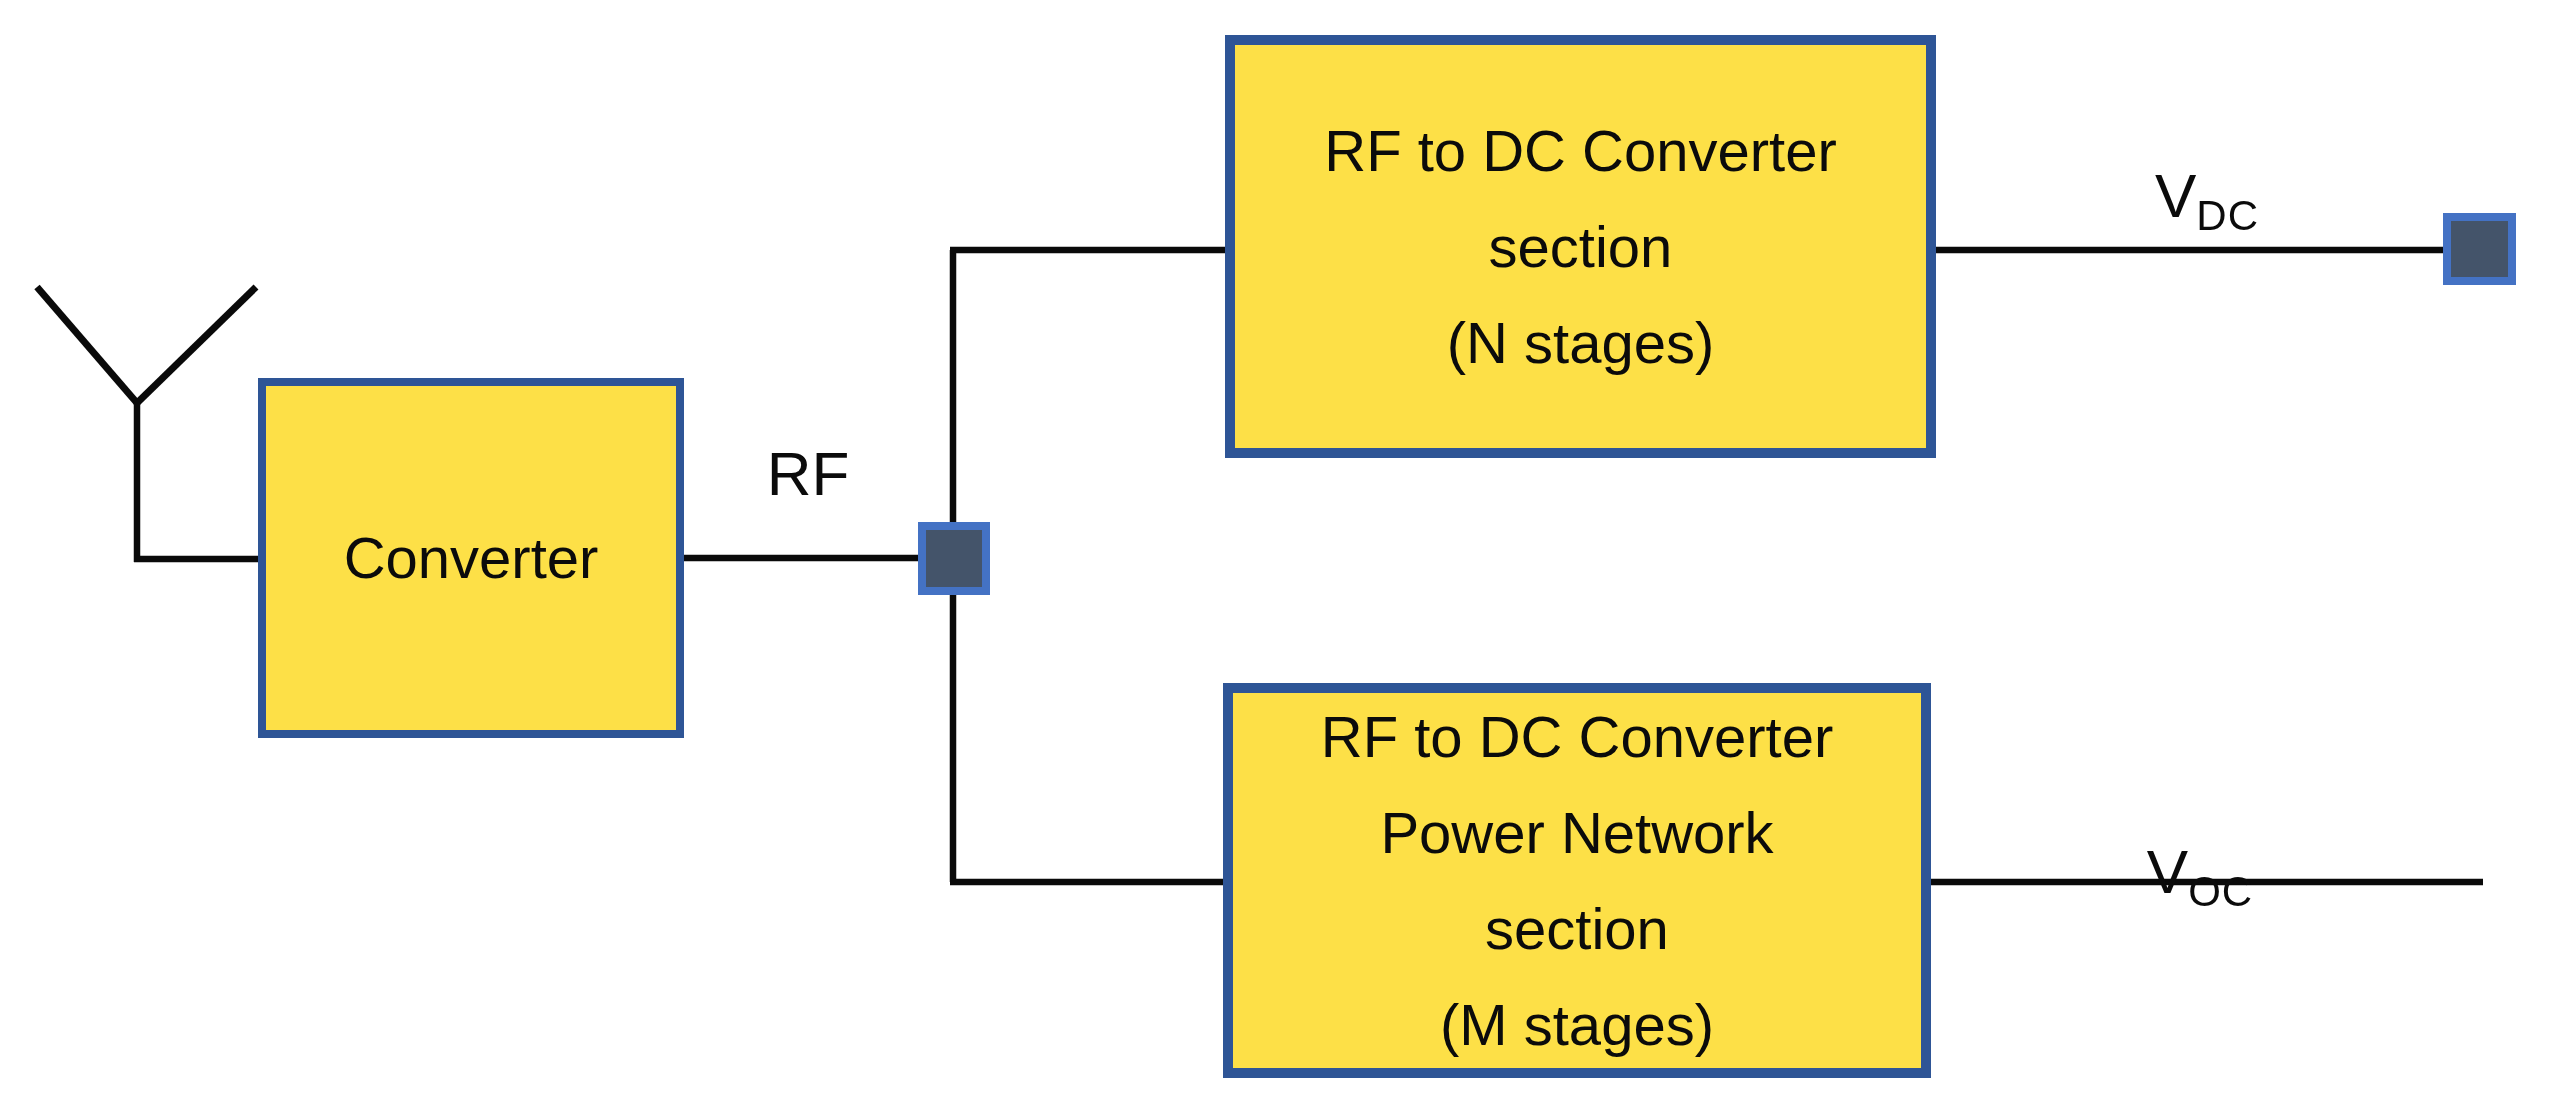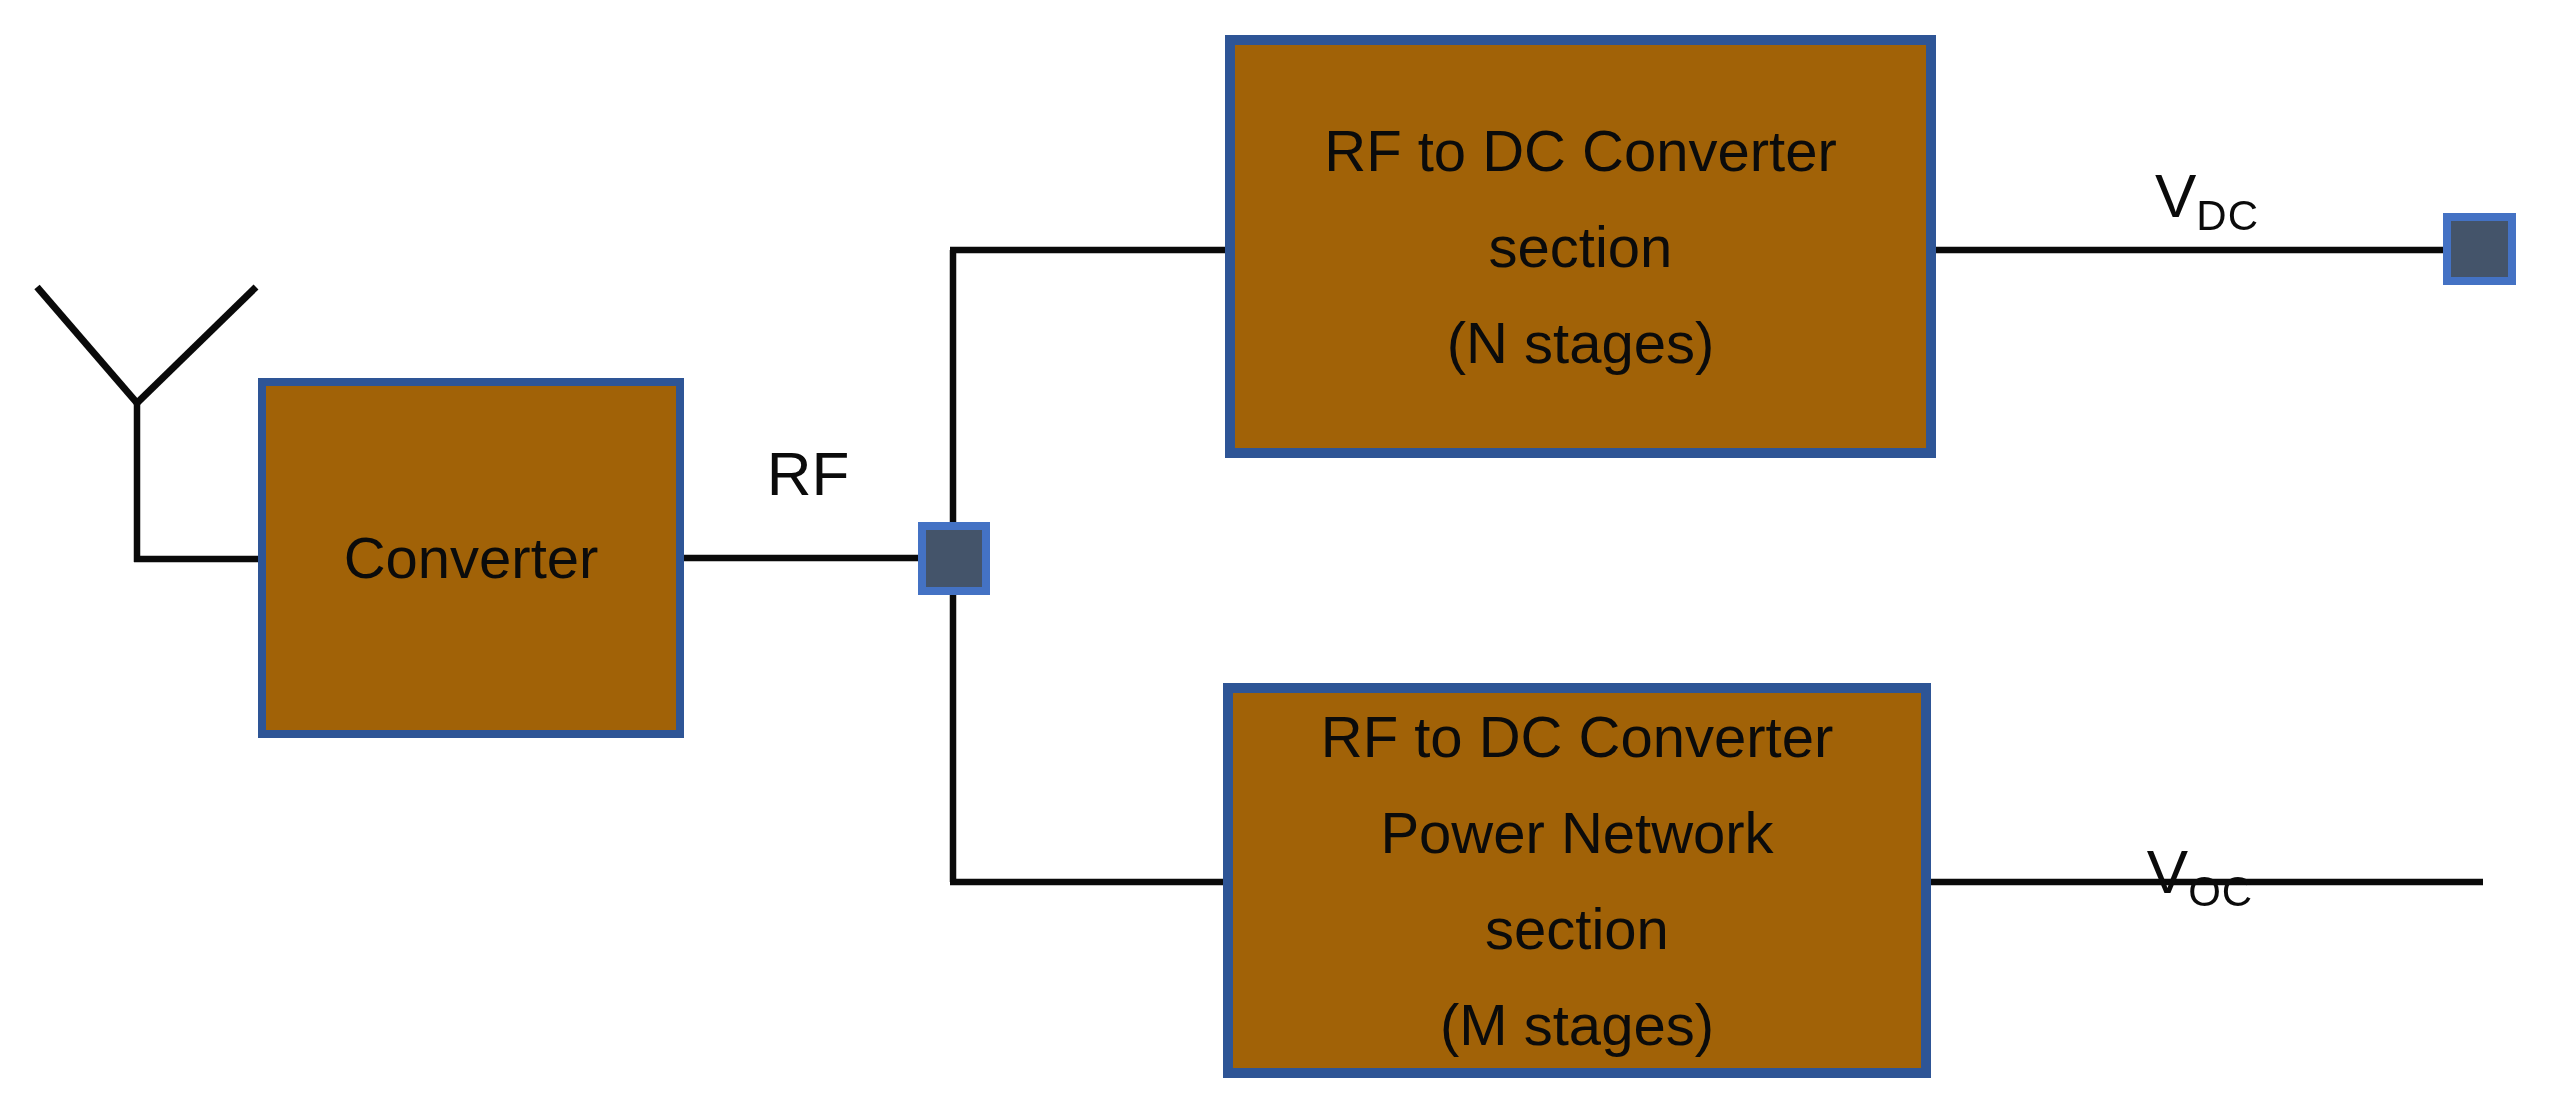--- a/index.html
+++ b/index.html
@@ -26,21 +26,21 @@
   .wires line {
     stroke: #0a0a0a;
     stroke-width: 6.5;
   }
   .wires line.antenna-arm {
     stroke-width: 7;
   }
   .box {
     position: absolute;
     box-sizing: border-box;
-    background: #a16207;
+    background: #fde047;
     border: 10px solid #2e5596;
     display: flex;
     flex-direction: column;
     align-items: center;
     justify-content: center;
     text-align: center;
   }
   .box .line {
     font-size: 58px;
     line-height: 96px;

